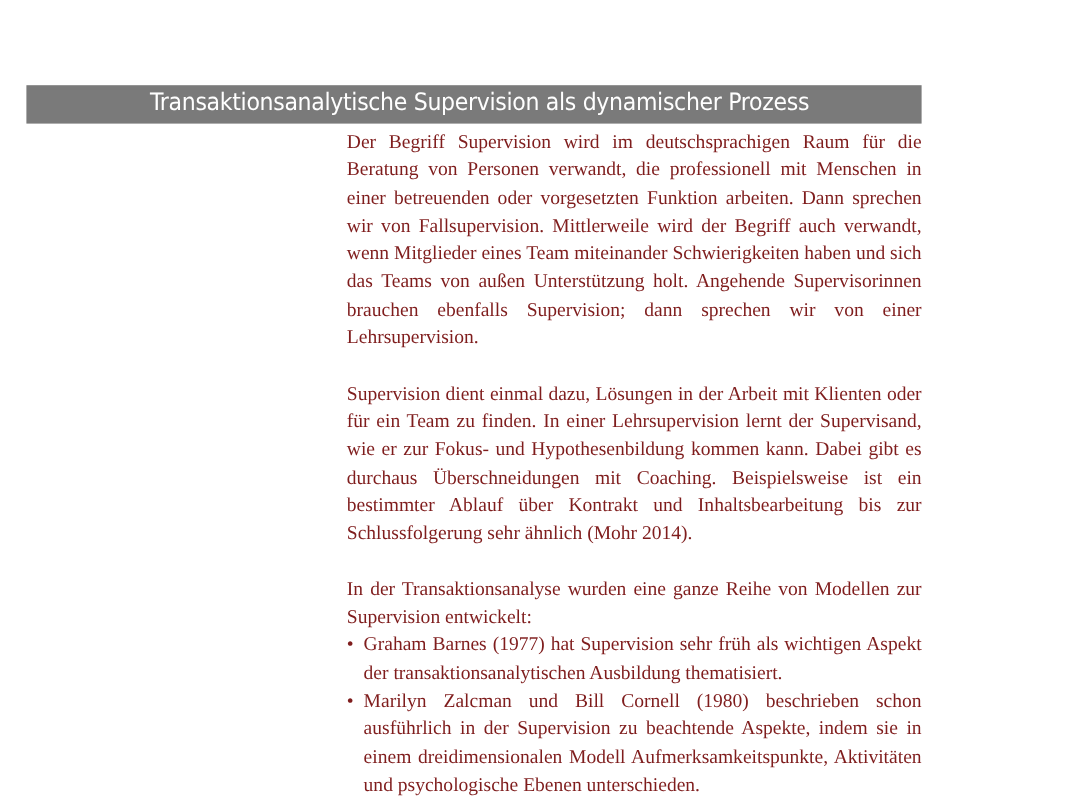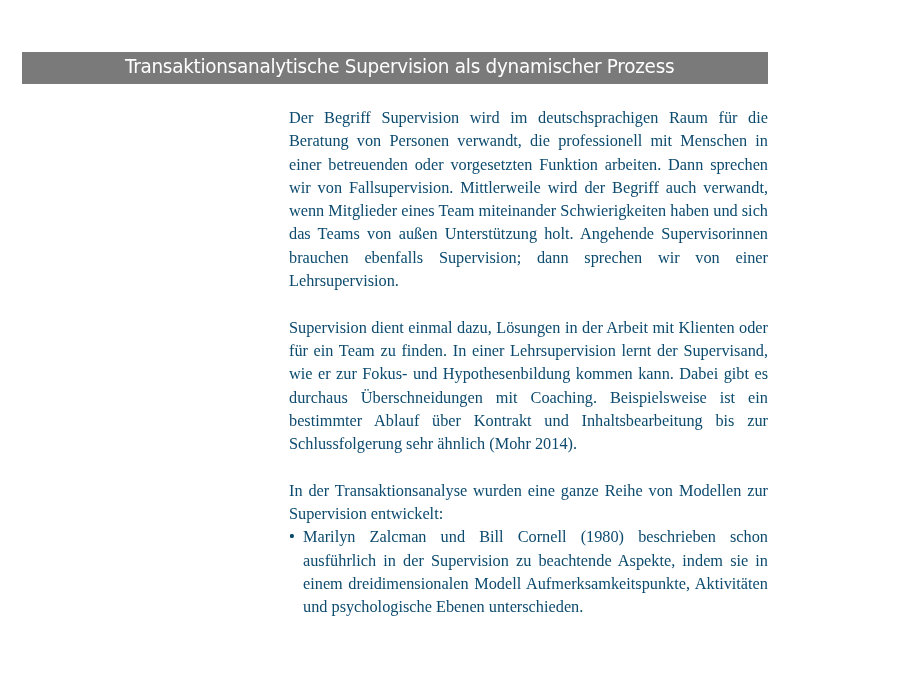--- a/index.html
+++ b/index.html
@@ -9,21 +9,21 @@
   }
   body {
     width: 906px;
     height: 675px;
     position: relative;
     overflow: hidden;
   }
   .header-bar {
     position: absolute;
     left: 22px;
-    top: 52px;
+    top: 71px;
     width: 746px;
     height: 32px;
     background: #7a7a7a;
     box-sizing: border-box;
     text-decoration: underline;
   }
   .header-title {
     position: absolute;
     left: 0;
     right: 0;
@@ -39,21 +39,21 @@
     transform-origin: center;
   }
   .body-text {
     position: absolute;
     left: 289px;
     top: 106px;
     width: 479px;
     font-family: "Liberation Serif", serif;
     font-size: 16.3px;
     line-height: 23.3px;
-    color: #0c4a6e;
+    color: #7f1d1d;
     text-align: justify;
   }
   .para {
     margin: 0 0 23.3px 0;
   }
   .para.no-gap {
     margin-bottom: 0;
   }
   .bullets {
     list-style: none;
@@ -78,19 +78,20 @@
   <div class="header-title">Transaktionsanalytische Supervision als dynamischer Prozess</div>
 </div>
 
 <div class="body-text">
   <p class="para">Der Begriff Supervision wird im deutschsprachigen Raum für die Beratung von Personen verwandt, die professionell mit Menschen in einer betreuenden oder vorgesetzten Funktion arbeiten. Dann sprechen wir von Fallsupervision. Mittlerweile wird der Begriff auch verwandt, wenn Mitglieder eines Team miteinander Schwie­rigkeiten haben und sich das Teams von außen Unterstützung holt. Angehende Supervisorinnen brauchen ebenfalls Supervision; dann sprechen wir von einer Lehrsupervision.</p>
   <p class="para">Supervision dient einmal dazu, Lösungen in der Arbeit mit Kli­enten oder für ein Team zu finden. In einer Lehrsupervision lernt der Supervisand, wie er zur Fokus- und Hypothesenbildung kom­men kann. Dabei gibt es durchaus Überschneidungen mit Coa­ching. Beispielsweise ist ein bestimmter Ablauf über Kontrakt und Inhaltsbearbeitung bis zur Schlussfolgerung sehr ähnlich (Mohr 2014).</p>
   <p class="para no-gap">In der Transaktionsanalyse wurden eine ganze Reihe von Model­len zur Supervision entwickelt:</p>
   <ul class="bullets">
     <li class="bullet-item">
       <span class="bullet-dot">•</span>
+      <span>Graham Barnes (1977) hat Supervision sehr früh als wichtigen Aspekt der transaktionsanalytischen Ausbildung thematisiert.</span>
     </li>
     <li class="bullet-item">
       <span class="bullet-dot">•</span>
       <span>Marilyn Zalcman und Bill Cornell (1980) beschrieben schon ausführlich in der Supervision zu beachtende Aspekte, indem sie in einem dreidimensionalen Modell Aufmerksamkeitspunkte, Aktivitäten und psychologische Ebenen unterschieden.</span>
     </li>
   </ul>
 </div>
 
 </body></html>

